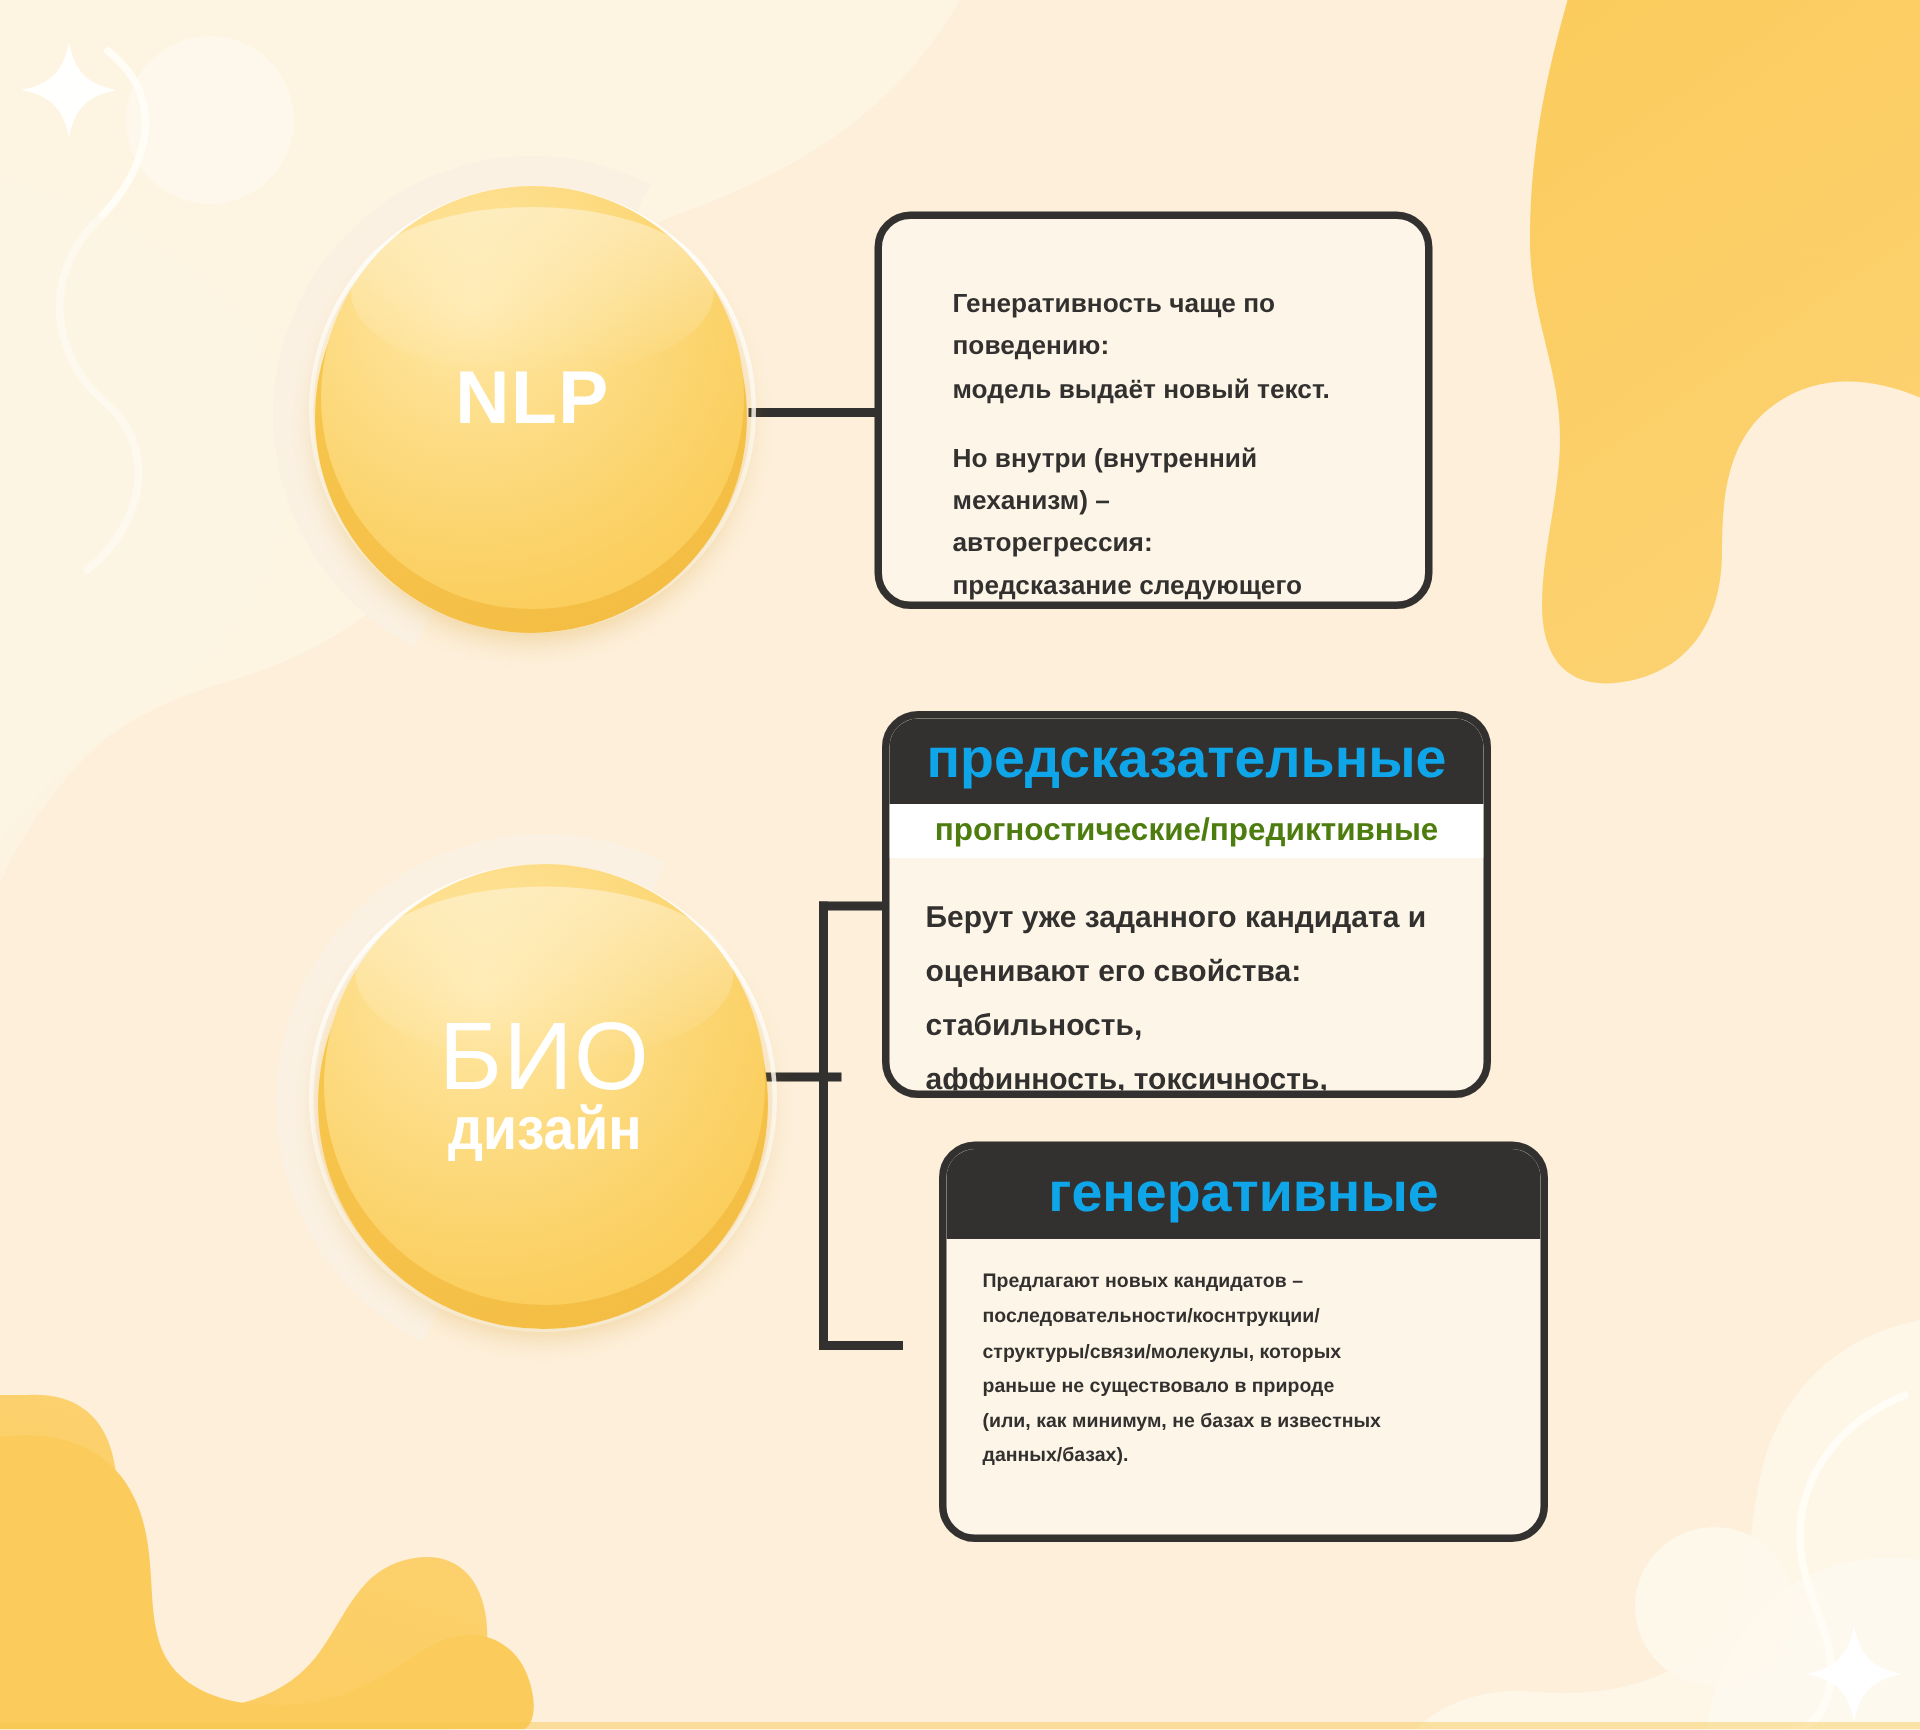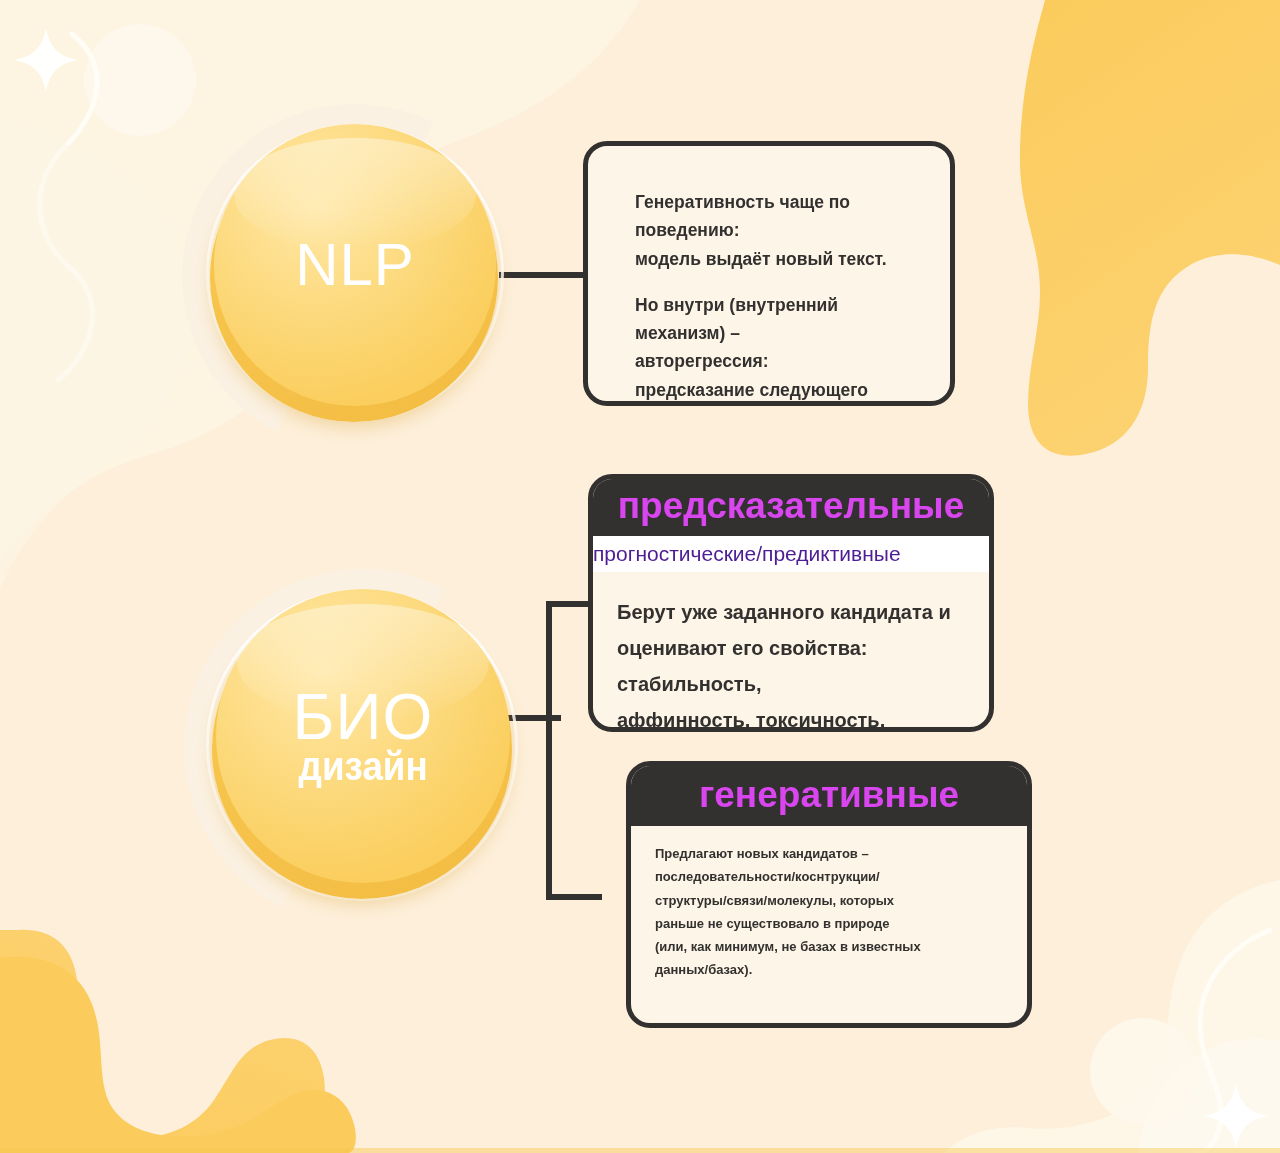--- a/index.html
+++ b/index.html
@@ -97,52 +97,53 @@
     white-space: nowrap;
     font-weight: 700;
     line-height: 0.9;
   }
 
   #coin-nlp { left: 200px; top: 120px; width: 310px; height: 300px; }
   #coin-nlp .coin-arc       { left: -18px;  top: -16px;  width: 294px; height: 294px; }
   #coin-nlp .coin-thin-ring { left: 6px;   top: 4px;    width: 292px; height: 292px; }
   #coin-nlp .coin-back      { left: 10px;  top: 14px;   width: 288px; height: 288px; }
   #coin-nlp .coin-face      { left: 14px;  top: 4px;    width: 282px; height: 282px; }
-  #coin-nlp .coin-label-main { font-size: 60px; font-weight: 400; }
-
-  #coin-bio { left: 200px; top: 583px; width: 320px; height: 320px; }
+  #coin-nlp .coin-label-main { font-size: 50px; font-weight: 700; }
+
+  #coin-bio { left: 200px; top: 570px; width: 320px; height: 320px; }
   #coin-bio .coin-arc       { left: -16px; top: -14px; width: 306px; height: 306px; }
   #coin-bio .coin-thin-ring { left: 6px;   top: 6px;   width: 306px; height: 306px; }
   #coin-bio .coin-back      { left: 12px;  top: 16px;  width: 300px; height: 300px; }
   #coin-bio .coin-face      { left: 16px;  top: 6px;   width: 294px; height: 294px; }
   #coin-bio .coin-label-main { font-size: 64px; font-weight: 400; }
   #coin-bio .coin-label-sub  { font-size: 40px; transform: scaleX(0.92); margin-top: 2px; }
 
   
   .card {
     position: absolute;
     z-index: 4;
     border: 5px solid #33312F;
     border-radius: 24px;
     background: #FDF6E8;
     box-sizing: border-box;
     overflow: hidden;
   }
   .card-header {
     background: #33312F;
-    color: #d946ef;
+    color: #0ea5e9;
     text-align: center;
     font-weight: 700;
     letter-spacing: 0px;
     white-space: nowrap;
   }
   .card-subheader {
     background: #FFFFFF;
-    color: #4c1d95;
-    font-weight: 400;
+    color: #4d7c0f;
+    text-align: center;
+    font-weight: 700;
     white-space: nowrap;
   }
   .card-body {
     color: #33312F;
     font-weight: 700;
   }
   .card-body p {
     margin: 0;
   }
   .card-body .spacer {

